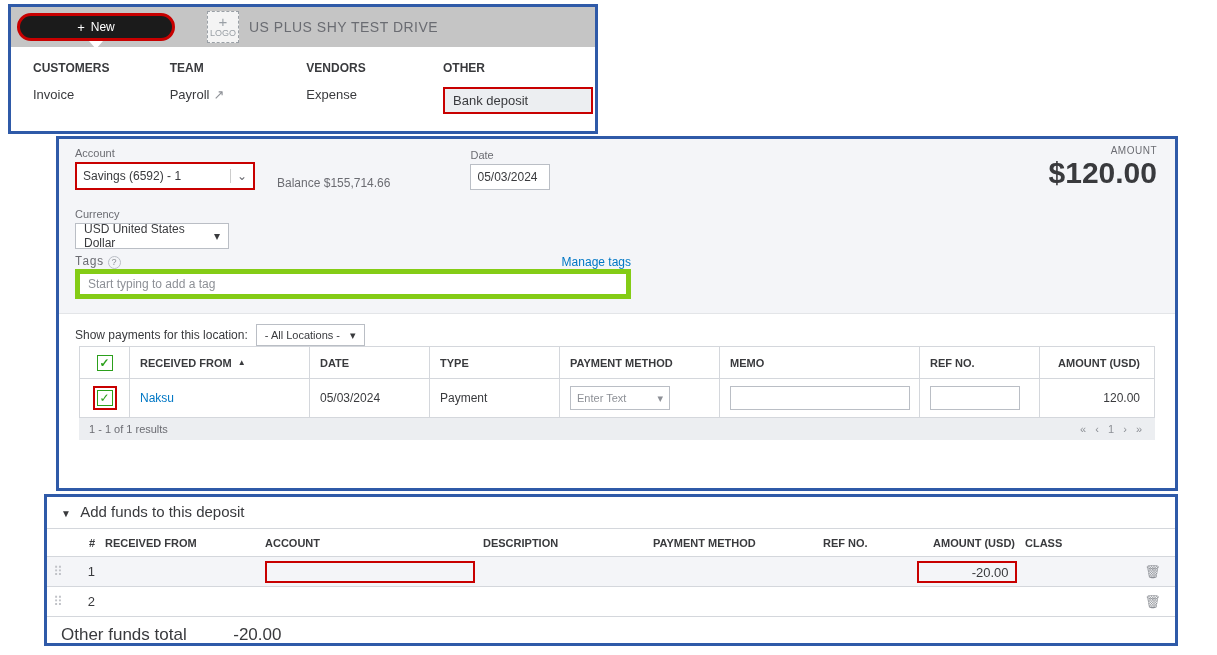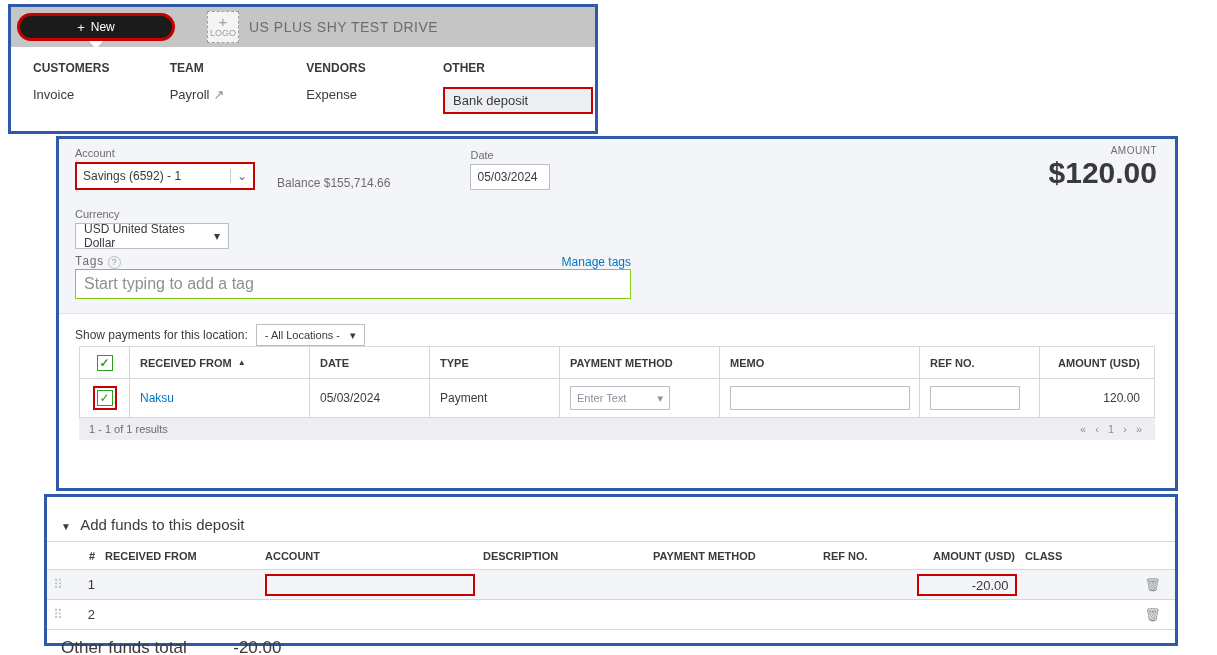--- a/index.html
+++ b/index.html
@@ -130,22 +130,22 @@
     display:flex; align-items:center; justify-content:space-between;
     width:556px; margin-top:6px;
   }
   .tags-row .lbl { font-size:12px; color:#6b6c72; display:flex; align-items:flex-end; gap:4px;font-family:Liberation Mono, monospace;}
   .tags-row .lbl .q {
     border:1px solid #babec5; border-radius:50%; width:13px;height:13px;
     display:inline-flex;align-items:center;justify-content:center;font-size:9px;color:#8d9096;
   }
   .manage-link { color:#0077c5; font-size:12px; }
   .tags-input {
-    border:1px solid #84cc16; height:30px; width:556px; background:#fff;
-    padding:0 8px; color:#8d9096; font-size:16px;
+    border:5px solid #84cc16; height:30px; width:556px; background:#fff;
+    padding:0 8px; color:#8d9096; font-size:12px;
     display:flex; align-items:center;
   }
 
   .mid-white { padding: 10px 16px 0 16px; }
   .show-pay { font-size:12px; display:flex; align-items:center; gap:8px; }
   .loc-select {
     border:1px solid #babec5; height:22px; background:#fff; padding:0 8px;
     display:flex;align-items:center; font-size:11px; gap:10px;
   }
   .select-heading { font-size:16px; margin:12px 0 8px 16px; }
@@ -189,21 +189,21 @@
     justify-content:space-between;padding:0 10px;font-size:11px;color:#6b6c72;
     margin:0 4px;
   }
   .pager span{color:#8d9096;margin:0 3px;}
 
   
   .bot-panel {
     position:absolute; left:44px; top:494px;
     width:1134px; height:152px;
     border:3px solid #2f5aa8; background:#fff;
-    padding-top:19px;
+    padding-top:6px;
   }
   .bot-panel h3 {
     font-size:15px; font-weight:400; margin:0 0 8px 14px;
   }
   .bot-panel h3 .tri { font-size:10px; margin-right:6px;}
   .atable-head, .atable-row {
     display:flex; align-items:center; height:28px;
     border-top:1px solid #d4d7dc;
   }
   .atable-row{height:30px;}

